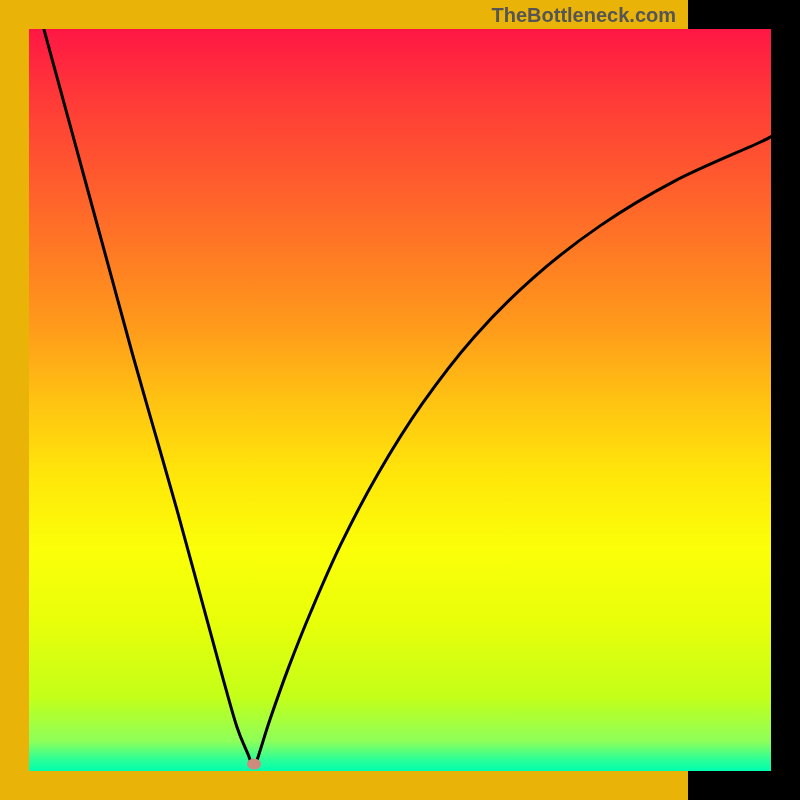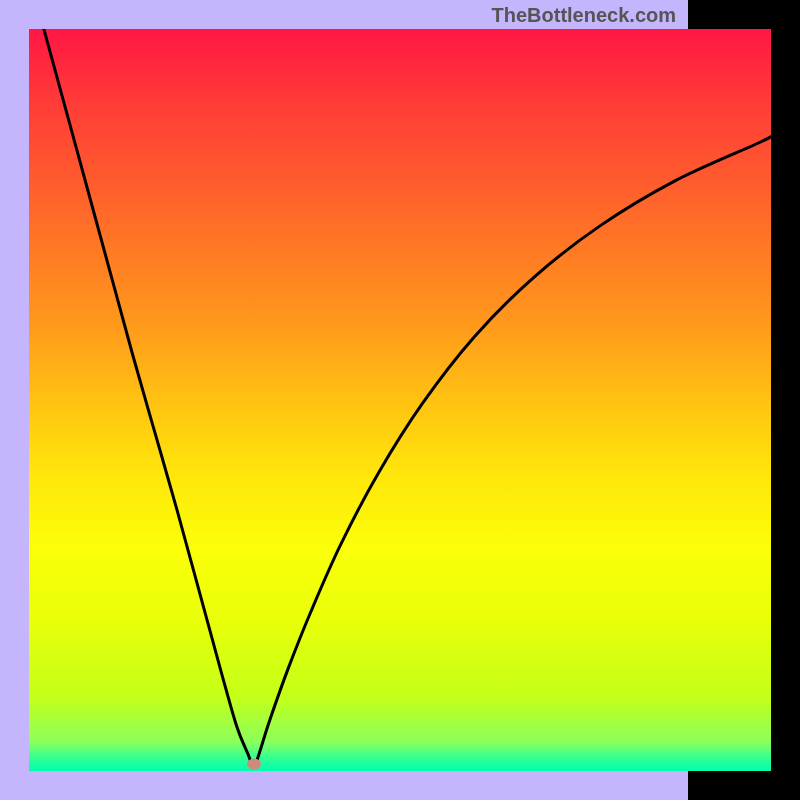--- a/index.html
+++ b/index.html
@@ -1,21 +1,21 @@
 <!DOCTYPE html>
 <html><head>
 <meta charset="utf-8">
 <style>
   * { margin: 0; padding: 0; box-sizing: border-box; }
   html, body { width: 800px; height: 800px; background: #000; overflow: hidden; }
   .container {
     width: 688px;
     height: 800px;
     position: relative;
-    background: #c4b5fd;
+    background: #eab308;
   }
   .watermark {
     position: absolute;
     top: 4px;
     right: 12px;
     font-family: Arial, Helvetica, sans-serif;
     font-size: 20px;
     font-weight: bold;
     color: #555;
     z-index: 10;

